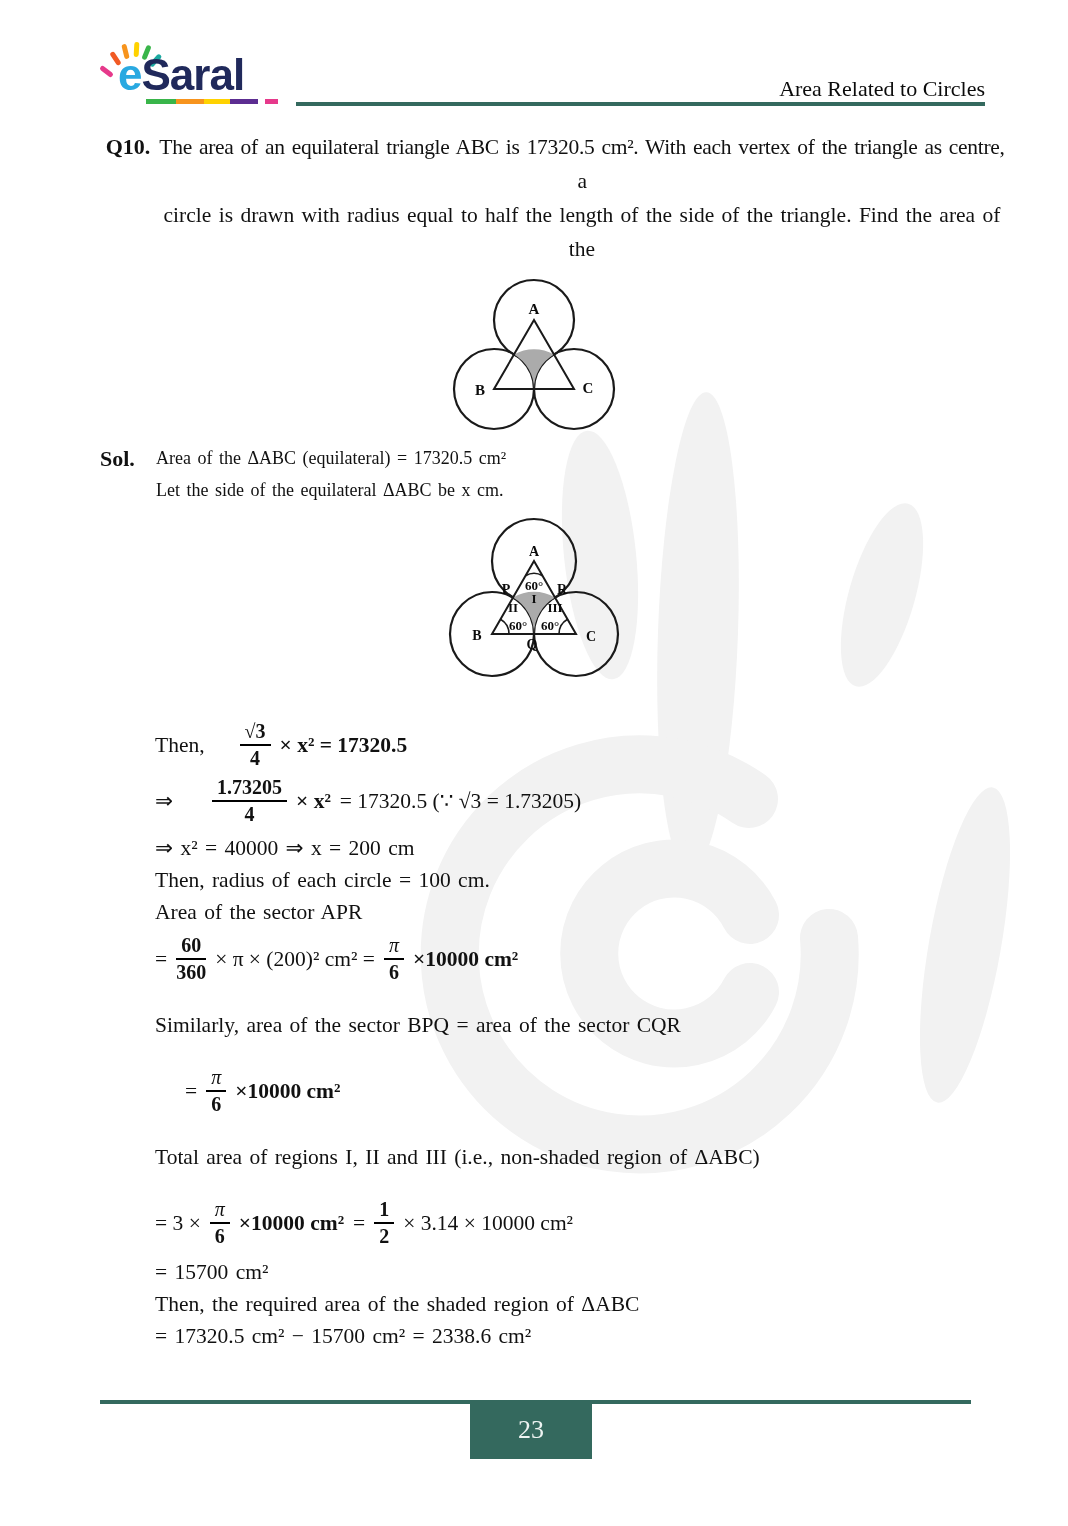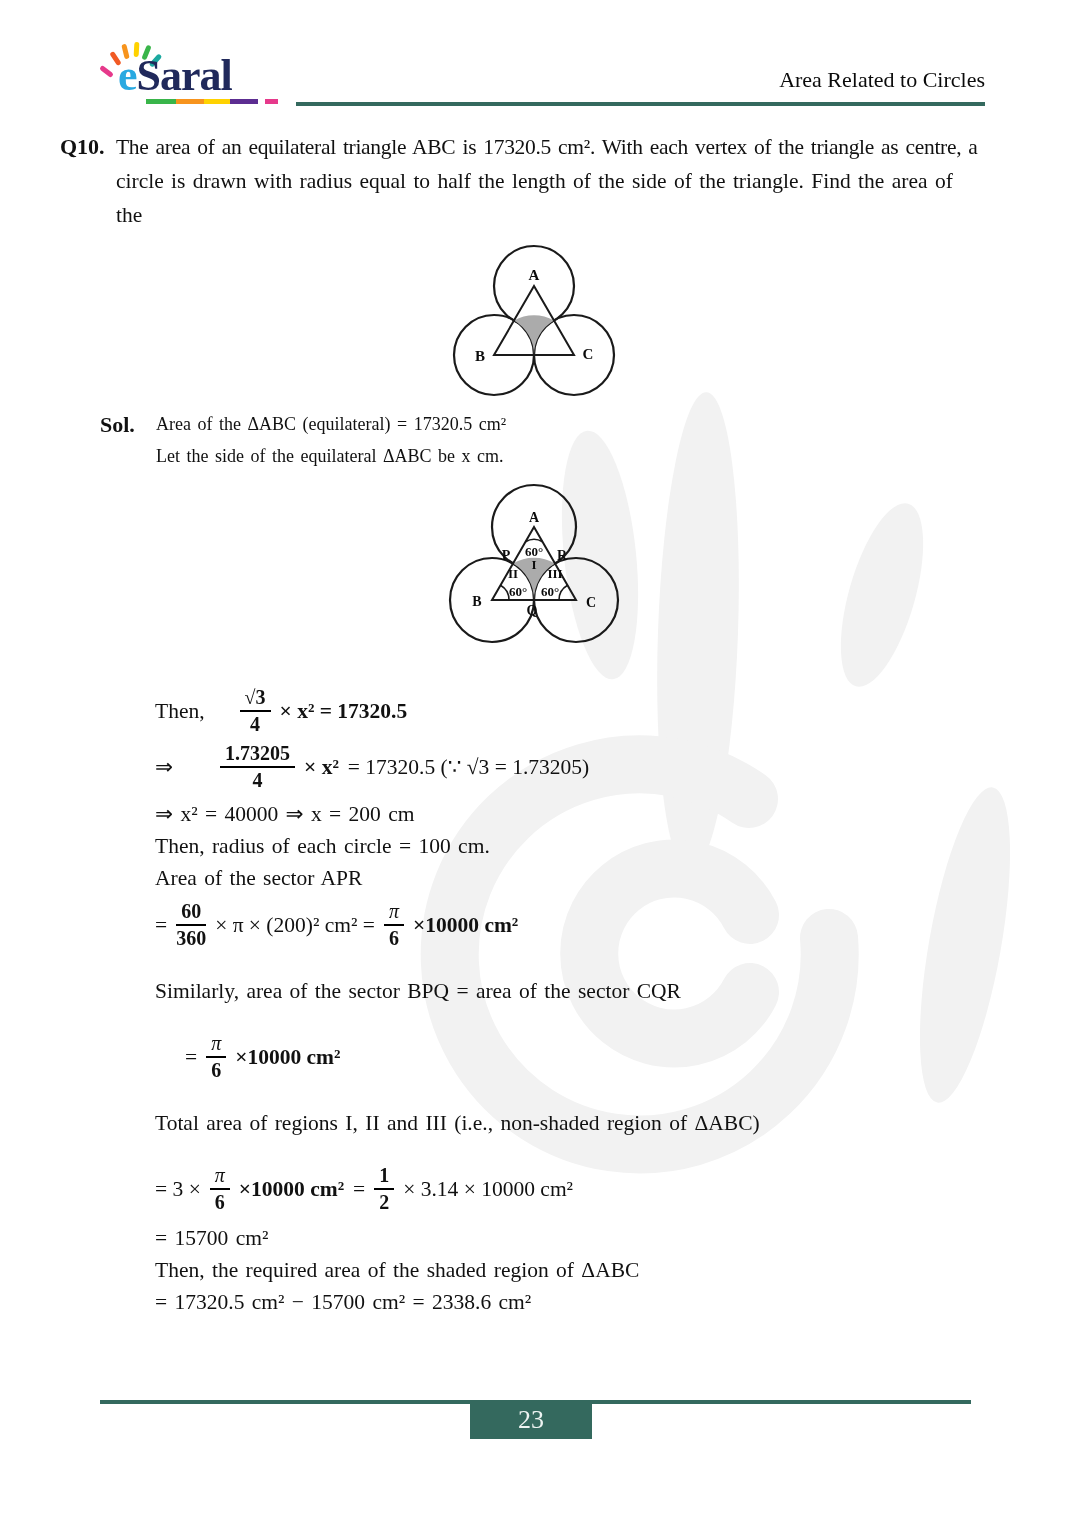--- a/index.html
+++ b/index.html
@@ -9,33 +9,33 @@
     background:#ffffff; overflow:hidden;
     font-family:"Liberation Serif", serif; color:#111;
   }
   .watermark { position:absolute; left:420px; top:370px; z-index:0; }
   .content { position:relative; z-index:1; }
 
   
   .header { display:flex; align-items:flex-end; padding:42px 83px 0 100px; }
   .logo { position:relative; width:178px; height:64px; flex:none; }
   .logo-text { position:absolute; left:18px; top:8px;
-    font-family:Liberation Serif, serif; font-weight:bold;
+    font-family:Liberation Sans, sans-serif; font-weight:bold;
     font-size:44px; letter-spacing:-1px; }
   .logo-e { color:#29A9E1; }
   .logo-rest { color:#20295B; }
   .finger { position:absolute; width:5px; height:15px; border-radius:3px; }
   .underline-row { position:absolute; left:46px; bottom:2px; display:flex; height:5px; }
   .useg { height:5px; }
   .header-right { flex:1; margin-left:18px; border-bottom:4px solid #34695E;
-    display:flex; justify-content:flex-end; padding-bottom:9px; }
+    display:flex; justify-content:flex-end; }
   .chapter-title { font-size:22px; color:#0b0b0b; }
 
   
-  .q-block { display:flex; padding:24px 60px 0 60px; }
+  .q-block { display:flex; padding:24px 60px 0 100px;text-align:center; }
   .q-label { width:56px; flex:none; font-weight:bold; font-size:22px; line-height:34px; }
   .q-body { flex:1; font-size:21.5px; line-height:34px; word-spacing:2px; }
   .q-line-condensed { letter-spacing:-0.3px; }
   .q-line-the { }
   .q-line-last { margin-top:8px; }
 
   
   .fig { display:block; margin:10px auto 0 auto; }
   .fig text { font-family:"Liberation Serif", serif; font-weight:bold; fill:#0b0b0b; }
 
@@ -47,27 +47,27 @@
   .t-line { line-height:32px; word-spacing:2px; }
   .eq { display:flex; align-items:center; margin-top:6px; margin-bottom:6px; }
   .eq > * { margin-right:9px; }
   .frac { display:inline-flex; flex-direction:column; align-items:center;
     font-weight:bold; font-size:20px; line-height:1.15; text-align:center; }
   .frac .num { padding:0 5px 1px 5px; border-bottom:2.2px solid #000; }
   .frac .den { padding-top:1px; }
   .frac .plain { font-weight:normal; font-style:italic; }
   .b { font-weight:bold; }
   .gap-l { margin-left:26px; }
-  .indent-sm { margin-left:38px; }
+  .indent-sm { margin-left:30px; }
   .mt10 { margin-top:25px; }
 
   
   .footer-line { position:absolute; left:100px; right:97px; top:1400px;
     height:4px; background:#34695E; }
-  .page-num-box { position:absolute; left:470px; top:1400px; width:122px; height:39px;
+  .page-num-box { position:absolute; left:470px; top:1400px; width:122px; height:59px;
     background:#34695E; color:#EDF3F1; display:flex; align-items:center;
     justify-content:center; font-size:26px; }
 </style>
 </head>
 <body>
 
 <div class="page">
 
   <svg class="watermark" width="600" height="830" viewBox="0 0 600 830">
     <g fill="#F2F2F2" stroke="none">

